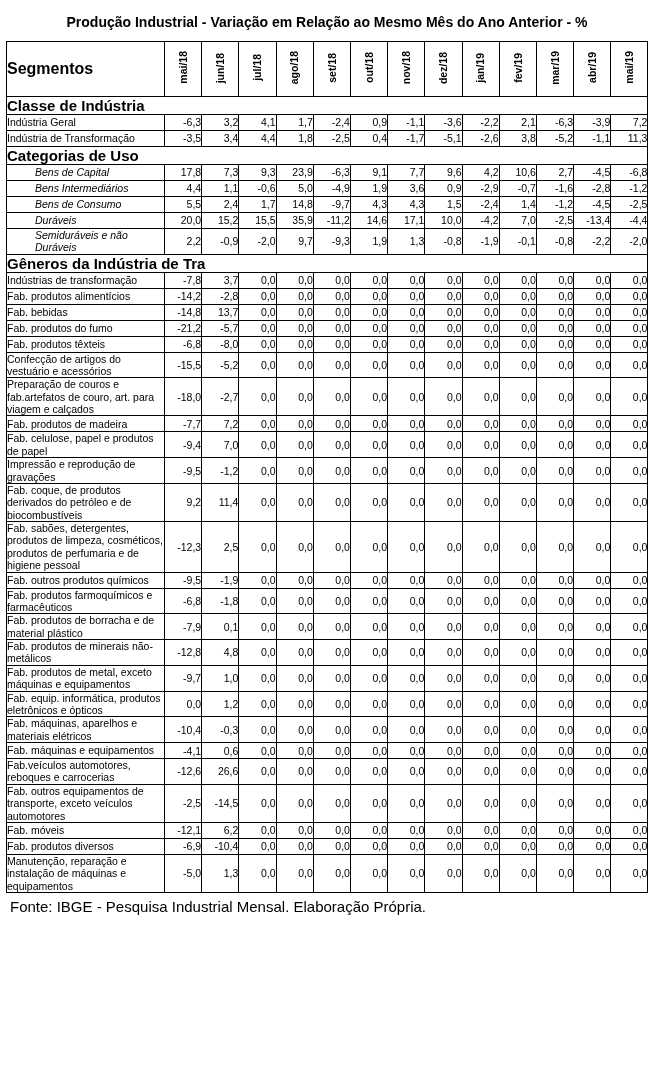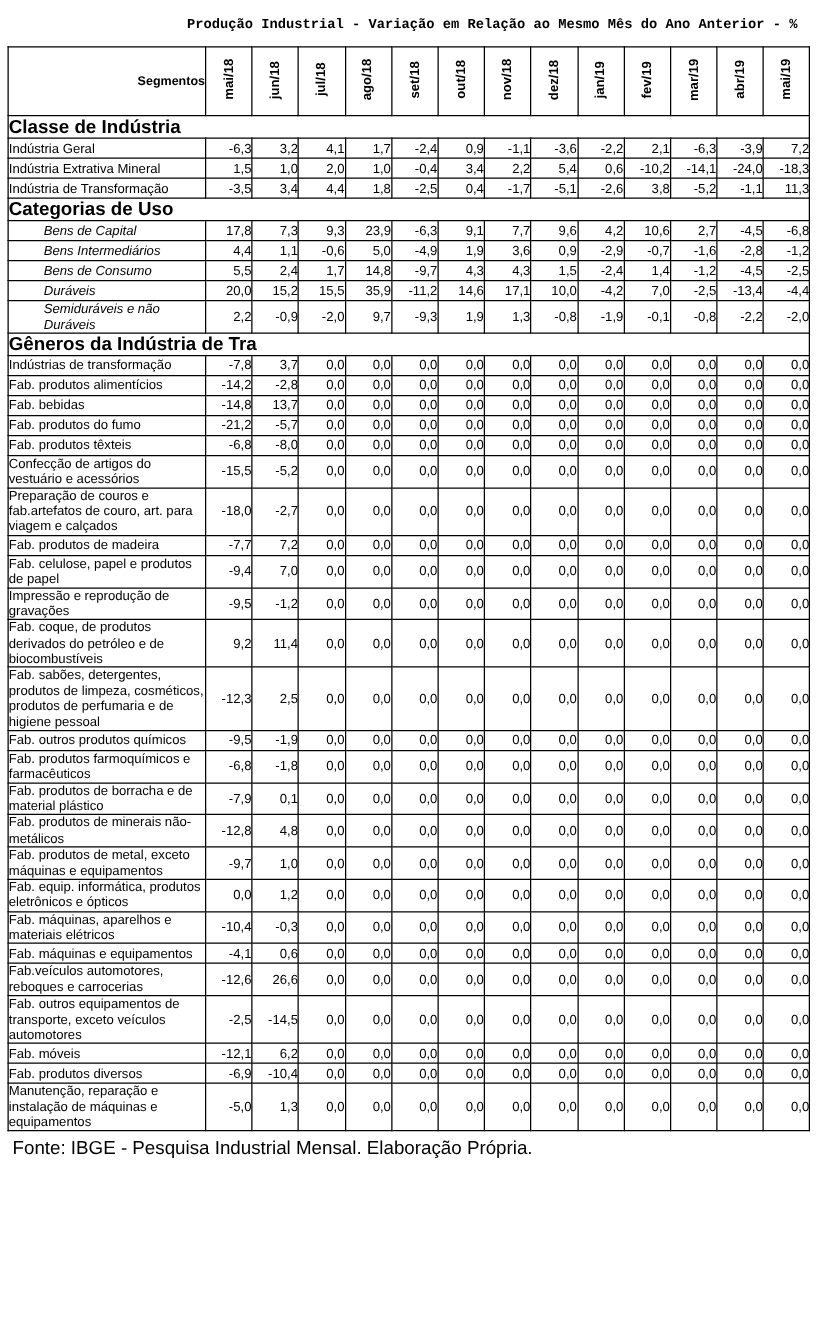--- a/index.html
+++ b/index.html
@@ -13,43 +13,42 @@
     font-family: "Liberation Sans", sans-serif;
     color: #000000;
     -webkit-font-smoothing: antialiased;
   }
   .page {
     width: 654px;
     box-sizing: border-box;
     padding: 0 6px;
   }
   .title {
-    text-align: right;
-    font-size: 11px;
+    text-align: center;
+    font-size: 14px;
     font-weight: bold;
     padding: 14px 10px 10px 10px;
     line-height: 1.2;
-    font-family: Liberation Mono, monospace;
   }
   table.grid {
     border-collapse: collapse;
     width: 642px;
     table-layout: fixed;
     font-size: 10.5px;
   }
   table.grid td, table.grid th {
     border: 1px solid #000000;
     padding: 0;
     vertical-align: middle;
   }
   
   .hdr-seg {
     font-weight: bold;
-    font-size: 10px;
-    text-align: right;
+    font-size: 16px;
+    text-align: left;
     padding-left: 6px;
     height: 54px;
   }
   .hdr-month {
     font-weight: bold;
     font-size: 10.5px;
     text-align: center;
     height: 54px;
     padding: 0;
   }
@@ -130,36 +129,20 @@
           <td class="num">0,9</td>
           <td class="num">-1,1</td>
           <td class="num">-3,6</td>
           <td class="num">-2,2</td>
           <td class="num">2,1</td>
           <td class="num">-6,3</td>
           <td class="num">-3,9</td>
           <td class="num">7,2</td>
         </tr>
         <tr class="r-short">
-          <td class="label">Indústria Extrativa Mineral</td>
-          <td class="num">1,5</td>
-          <td class="num">1,0</td>
-          <td class="num">2,0</td>
-          <td class="num">1,0</td>
-          <td class="num">-0,4</td>
-          <td class="num">3,4</td>
-          <td class="num">2,2</td>
-          <td class="num">5,4</td>
-          <td class="num">0,6</td>
-          <td class="num">-10,2</td>
-          <td class="num">-14,1</td>
-          <td class="num">-24,0</td>
-          <td class="num">-18,3</td>
-        </tr>
-        <tr class="r-short">
           <td class="label">Indústria de Transformação</td>
           <td class="num">-3,5</td>
           <td class="num">3,4</td>
           <td class="num">4,4</td>
           <td class="num">1,8</td>
           <td class="num">-2,5</td>
           <td class="num">0,4</td>
           <td class="num">-1,7</td>
           <td class="num">-5,1</td>
           <td class="num">-2,6</td>

